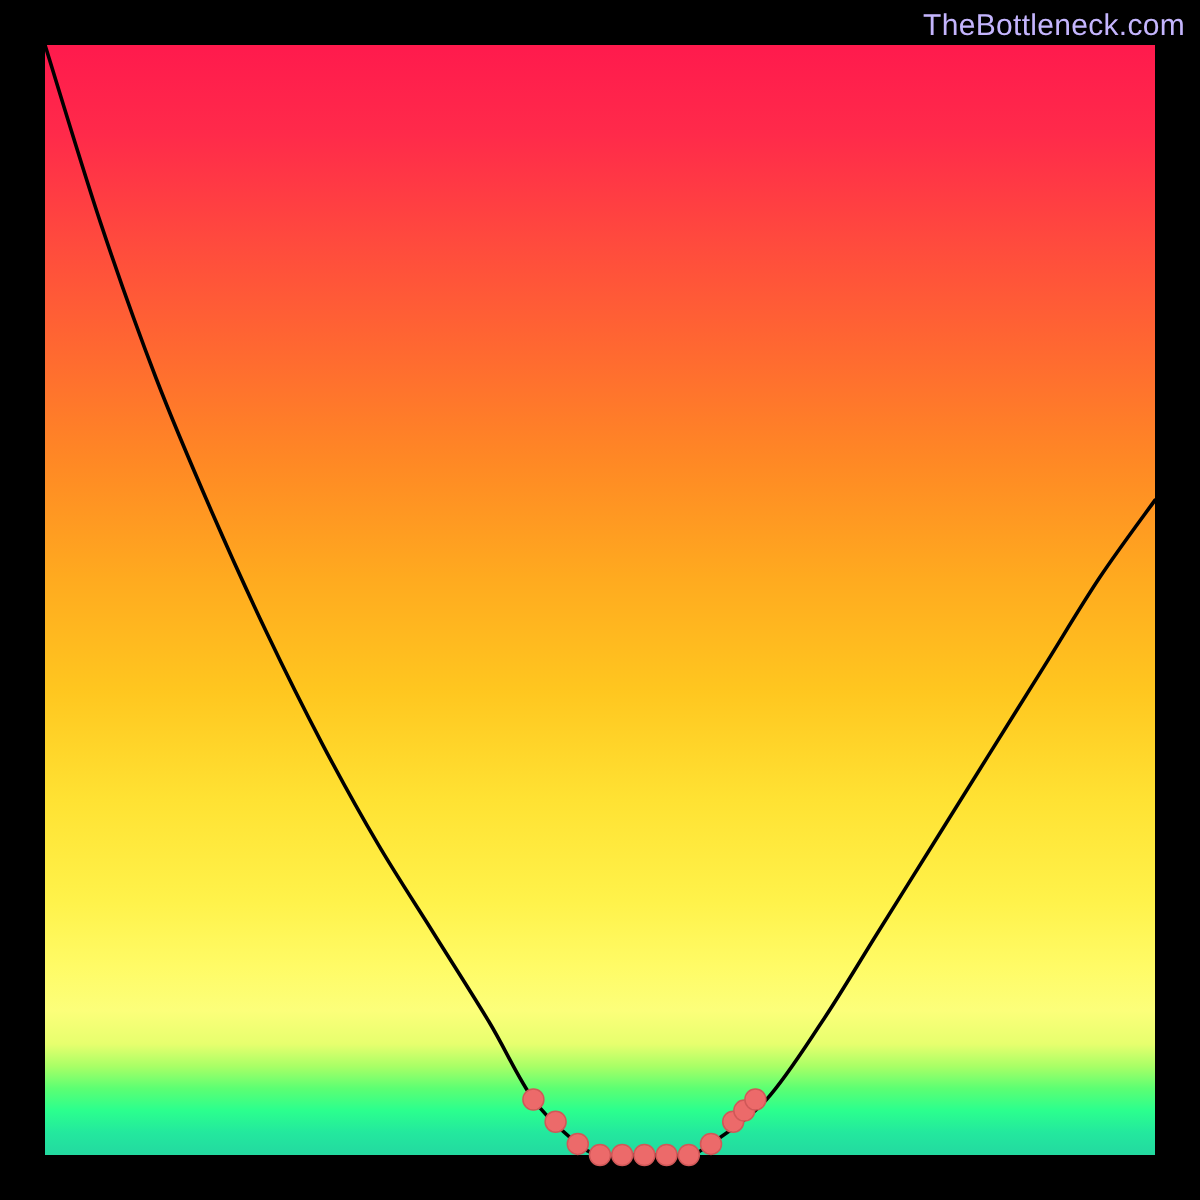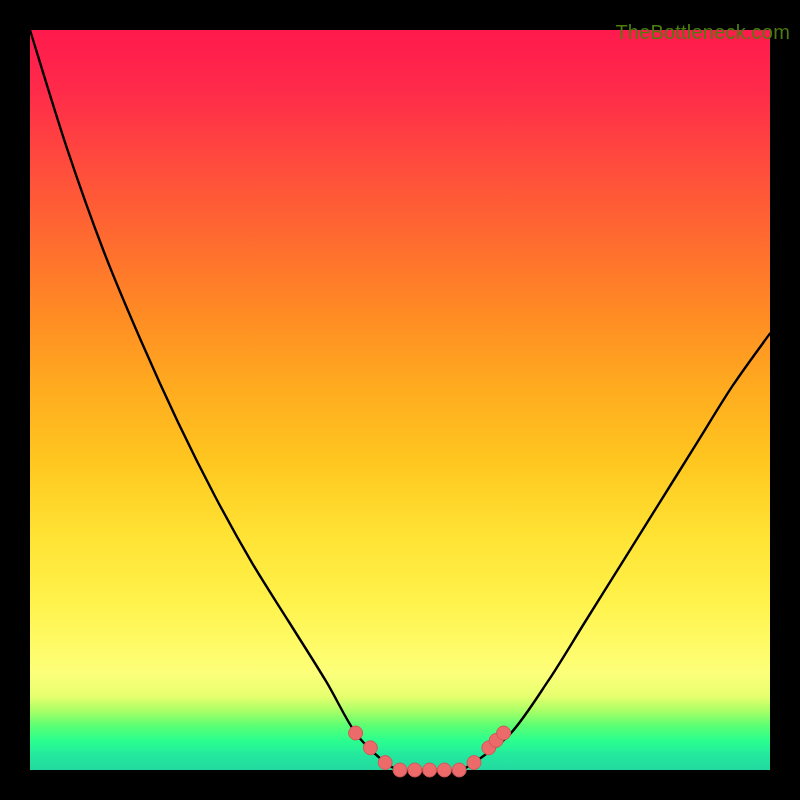--- a/index.html
+++ b/index.html
@@ -44,26 +44,25 @@
       #5cff73 94%,
       #2bff8e 96%,
       #23e89e 98%,
       #23d9a0 100%
     );
   }
   .watermark {
     position: absolute;
     top: 6px;
     right: 10px;
-    color: #4d7c0f;
+    color: #c4b5fd;
     font-size: 20px;
     font-weight: 500;
     letter-spacing: 0.2px;
     user-select: none;
-    margin-top: 15px;
   }
   svg.curve {
     position: absolute;
     left: 0;
     top: 0;
     width: 740px;
     height: 740px;
     overflow: visible;
   }
 </style>

